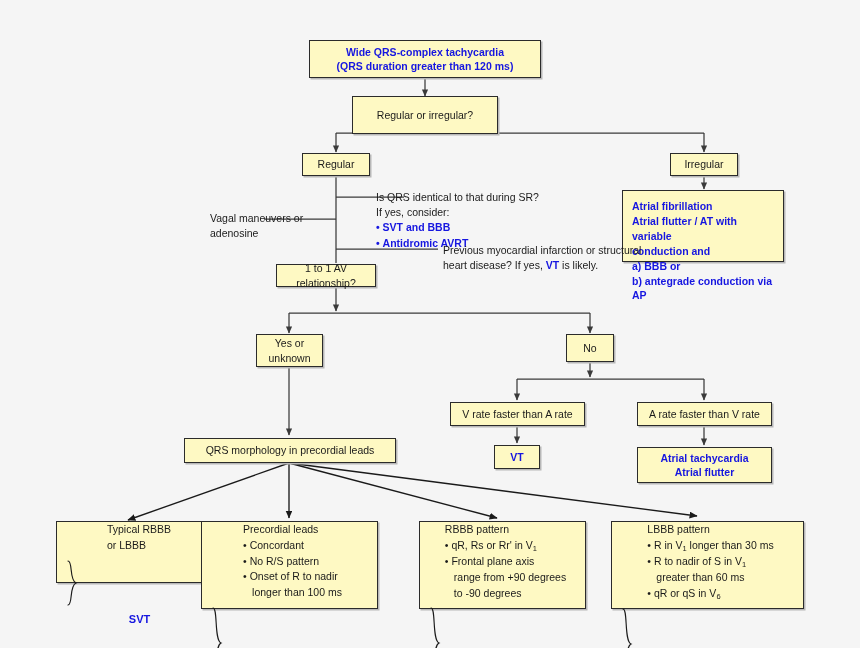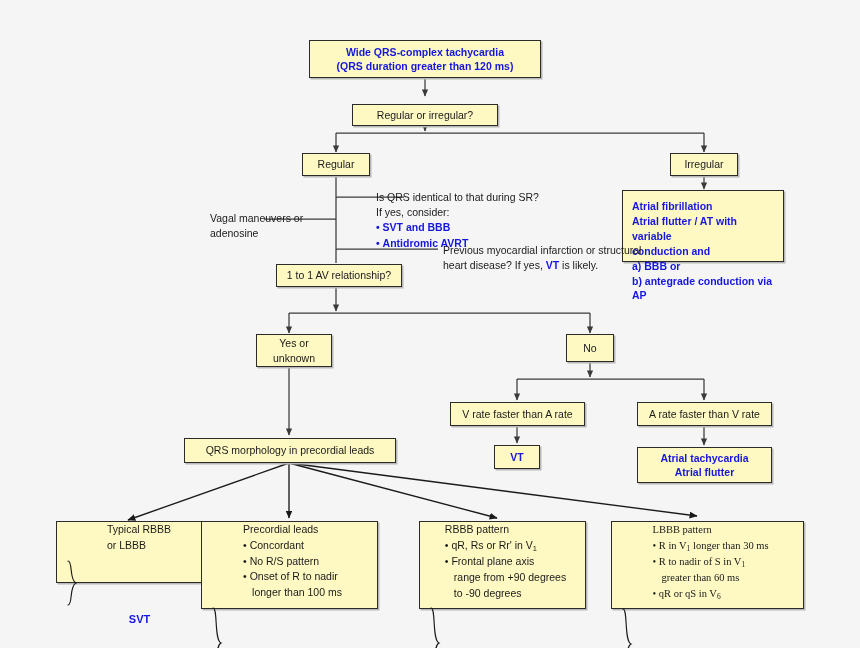--- a/index.html
+++ b/index.html
@@ -178,21 +178,21 @@
     </g>
   </svg>
 
   <div class="node blue" style="left:309px; top:40px; width:232px; height:38px;">
     <div>
       <span>Wide QRS-complex tachycardia</span><br>
       <span>(QRS duration greater than 120 ms)</span>
     </div>
   </div>
 
-  <div class="node" style="left:352px; top:96px; width:146px; height:22px;margin-top:8px;">
+  <div class="node" style="left:352px; top:96px; width:146px; height:38px;">
     <span>Regular or irregular?</span>
   </div>
 
   <div class="node" style="left:302px; top:153px; width:68px; height:23px;">
     <span>Regular</span>
   </div>
 
   <div class="node" style="left:670px; top:153px; width:68px; height:23px;">
     <span>Irregular</span>
   </div>
@@ -200,25 +200,25 @@
   <div class="node blue leftalign topalign" style="left:622px; top:190px; width:162px; height:72px; padding-left:9px;justify-content:center;">
     <div style="line-height:1.42;">
       <span>Atrial fibrillation</span><br>
       <span>Atrial flutter / AT with variable</span><br>
       <span>conduction and</span><br>
       <span>a)  BBB   or</span><br>
       <span>b)  antegrade conduction via AP</span>
     </div>
   </div>
 
-  <div class="node" style="left:276px; top:264px; width:126px; height:23px;">
+  <div class="node" style="left:276px; top:264px; width:100px; height:23px;">
     <span>1 to 1 AV relationship?</span>
   </div>
 
-  <div class="node" style="left:256px; top:334px; width:76px; height:33px;">
+  <div class="node" style="left:256px; top:334px; width:67px; height:33px;">
     <div>
       <span>Yes or</span><br>
       <span>unknown</span>
     </div>
   </div>
 
   <div class="node" style="left:566px; top:334px; width:48px; height:28px;">
     <span>No</span>
   </div>
 
@@ -308,21 +308,21 @@
       </div>
       <div class="brace">
         <svg width="13" height="72" viewBox="0 0 13 72">
           <path d="M3,1 C8,1 4,33 11,36 C4,39 8,71 3,71" stroke="#1a1a1a" stroke-width="1.15" fill="none" stroke-linecap="round"></path>
         </svg>
       </div>
       <div class="verdict">VT</div>
     </div>
   </div>
 
-  <div class="node" style="left:611px; top:521px; width:193px; height:88px; padding:0 2px 0 8px;font-family:Liberation Serif, serif;">
+  <div class="node" style="left:611px; top:521px; width:193px; height:88px; padding:0 2px 0 8px;">
     <div class="outcome-inner">
       <div class="outcome-list">
         <span class="ln">LBBB pattern</span>
         <span class="ln">• R in V<sub>1</sub> longer than 30 ms</span>
         <span class="ln">• R to nadir of S in V<sub>1</sub></span>
         <span class="ln ind">greater than 60 ms</span>
         <span class="ln">• qR or qS in V<sub>6</sub></span>
       </div>
       <div class="brace">
         <svg width="13" height="72" viewBox="0 0 13 72">

